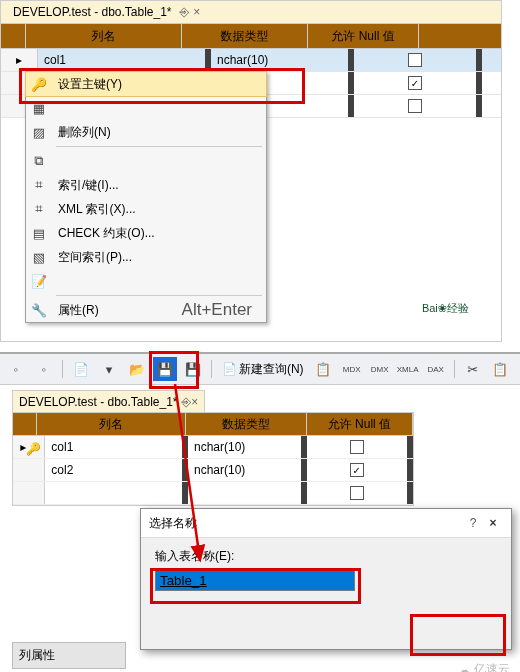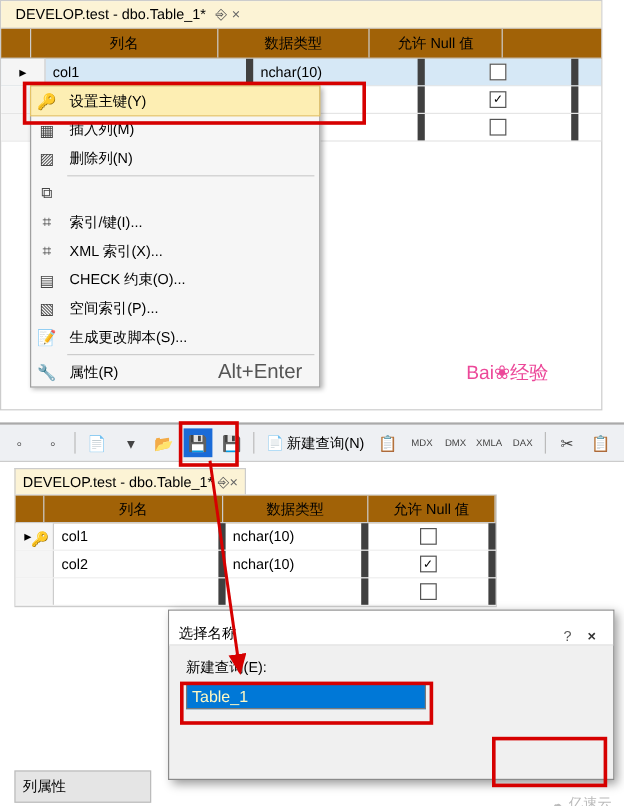--- a/index.html
+++ b/index.html
@@ -35,35 +35,35 @@
 .tb-btn{width:22px;height:22px;display:flex;align-items:center;justify-content:center;font-size:13px;color:#444;border:1px solid transparent}
 .tb-sep{width:1px;height:18px;background:#bbb;margin:0 2px}
 .tb-text{display:flex;align-items:center;padding:0 4px;gap:2px}
 .save-btn{background:#1a6bd8;color:#fff;font-weight:bold}
 .red-box-save{position:absolute;left:149px;top:-3px;width:44px;height:32px;border:3px solid #d60000;pointer-events:none;z-index:20}
 .bottom-tab{position:absolute;left:12px;top:36px;background:#fcf3d5;height:22px;display:flex;align-items:center;padding:0 6px;border:1px solid #ccc;border-bottom:none}
 .key-icon{width:11px;height:11px;display:inline-block;color:#c79d00}
 .bottom-grid{position:absolute;left:12px;top:58px;width:400px;border:1px solid #ccc;background:#fff}
 .bottom-row{display:flex;height:22px;border-bottom:1px solid #eee}
 .dialog{position:absolute;left:140px;top:154px;width:370px;height:140px;background:#f0f0f0;border:1px solid #8a8a8a;box-shadow:3px 3px 8px rgba(0,0,0,.4);z-index:15}
-.dlg-title{height:28px;background:#fff;border-bottom:1px solid #ddd;display:flex;align-items:flex-end;padding:0 8px}
+.dlg-title{height:28px;background:#fff;border-bottom:1px solid #ddd;display:flex;align-items:center;padding:0 8px}
 .dlg-title-text{flex:1;font-size:12px}
 .dlg-help{width:20px;text-align:center;color:#555}
 .dlg-close{width:20px;text-align:center;color:#333;font-weight:bold}
 .dlg-body{padding:10px 14px}
 .dlg-label{margin-bottom:4px}
 .dlg-input{width:190px;height:20px;border:1px solid #7a7a7a;padding:0 4px;background:#fff;color:#000}
 .dlg-input::selection{background:#0078d7;color:#fff}
 .dlg-btn{position:absolute;right:30px;bottom:12px;width:70px;height:24px;border:1px solid #888;background:#e5e5e5;display:flex;align-items:center;justify-content:center}
 .red-box-input{position:absolute;left:150px;top:214px;width:205px;height:30px;border:3px solid #d60000;pointer-events:none;z-index:20}
 .red-box-ok{position:absolute;left:410px;top:260px;width:90px;height:36px;border:3px solid #d60000;pointer-events:none;z-index:20}
 .arrow-svg{position:absolute;left:170px;top:28px;z-index:18;pointer-events:none}
 .col-prop{position:absolute;left:12px;top:288px;width:100px;background:#e5e5e5;border:1px solid #bbb;padding:4px 6px;font-size:12px}
 .watermark{position:absolute;right:10px;bottom:6px;color:#bbb;font-size:12px;display:flex;align-items:center;gap:4px}
-.watermark1{position:absolute;right:44px;top:300px;color:#ec4899;font-size:16px}
+.watermark1{position:absolute;right:32px;top:300px;color:#14532d;font-size:11px}
 </style>
 </head>
 <body>
 
 <div class="section1">
   <div class="tab-bar">
     <div class="tab">
       <span>DEVELOP.test - dbo.Table_1*</span>
       <span class="pin">⎆</span>
       <span class="tab-close">×</span>
@@ -100,21 +100,20 @@
       </div>
   </div>
 
   <div class="context-menu" id="ctx">
       <div class="cm-item hl">
         <span class="cm-icon">🔑</span>
         <span class="cm-label">设置主键(Y)</span>
       </div>
       <div class="cm-item">
         <span class="cm-icon">▦</span>
-        <span class="cm-label">插入列(M)</span>
       </div>
       <div class="cm-item">
         <span class="cm-icon">▨</span>
         <span class="cm-label">删除列(N)</span>
       </div>
       <div class="cm-sep"></div>
       <div class="cm-item">
         <span class="cm-icon">⧉</span>
       </div>
       <div class="cm-item">
@@ -128,21 +127,20 @@
       <div class="cm-item">
         <span class="cm-icon">▤</span>
         <span class="cm-label">CHECK 约束(O)...</span>
       </div>
       <div class="cm-item">
         <span class="cm-icon">▧</span>
         <span class="cm-label">空间索引(P)...</span>
       </div>
       <div class="cm-item">
         <span class="cm-icon">📝</span>
-        <span class="cm-label">生成更改脚本(S)...</span>
       </div>
       <div class="cm-sep"></div>
       <div class="cm-item">
         <span class="cm-icon">🔧</span>
         <span class="cm-label">属性(R)</span>
         <span class="cm-short">Alt+Enter</span>
       </div>
     </div>
   <div class="red-box1"></div>
   <div class="watermark1">Bai❀经验</div>
@@ -219,22 +217,22 @@
     <line x1="5" y1="2" x2="30" y2="178" stroke="#d60000" stroke-width="2.5" marker-end="url(#ah)"></line>
   </svg>
 
   <div class="dialog">
     <div class="dlg-title">
       <span class="dlg-title-text">选择名称</span>
       <span class="dlg-help">?</span>
       <span class="dlg-close">×</span>
     </div>
     <div class="dlg-body">
-      <div class="dlg-label">新建查询(E):</div>
-      <input class="dlg-input" style="background: rgb(0, 120, 215); color: #fef9c3;" value="Table_1">
+      <div class="dlg-label">输入表名称(E):</div>
+      <input class="dlg-input" style="background: rgb(0, 120, 215); color: #000000; text-decoration: underline;" value="Table_1">
     </div>
   </div>
   <div class="red-box-input"></div>
   <div class="red-box-ok"></div>
 
   <div class="col-prop">列属性</div>
   <div class="watermark">☁<span>亿速云</span></div>
 </div>
 
 </body></html>

